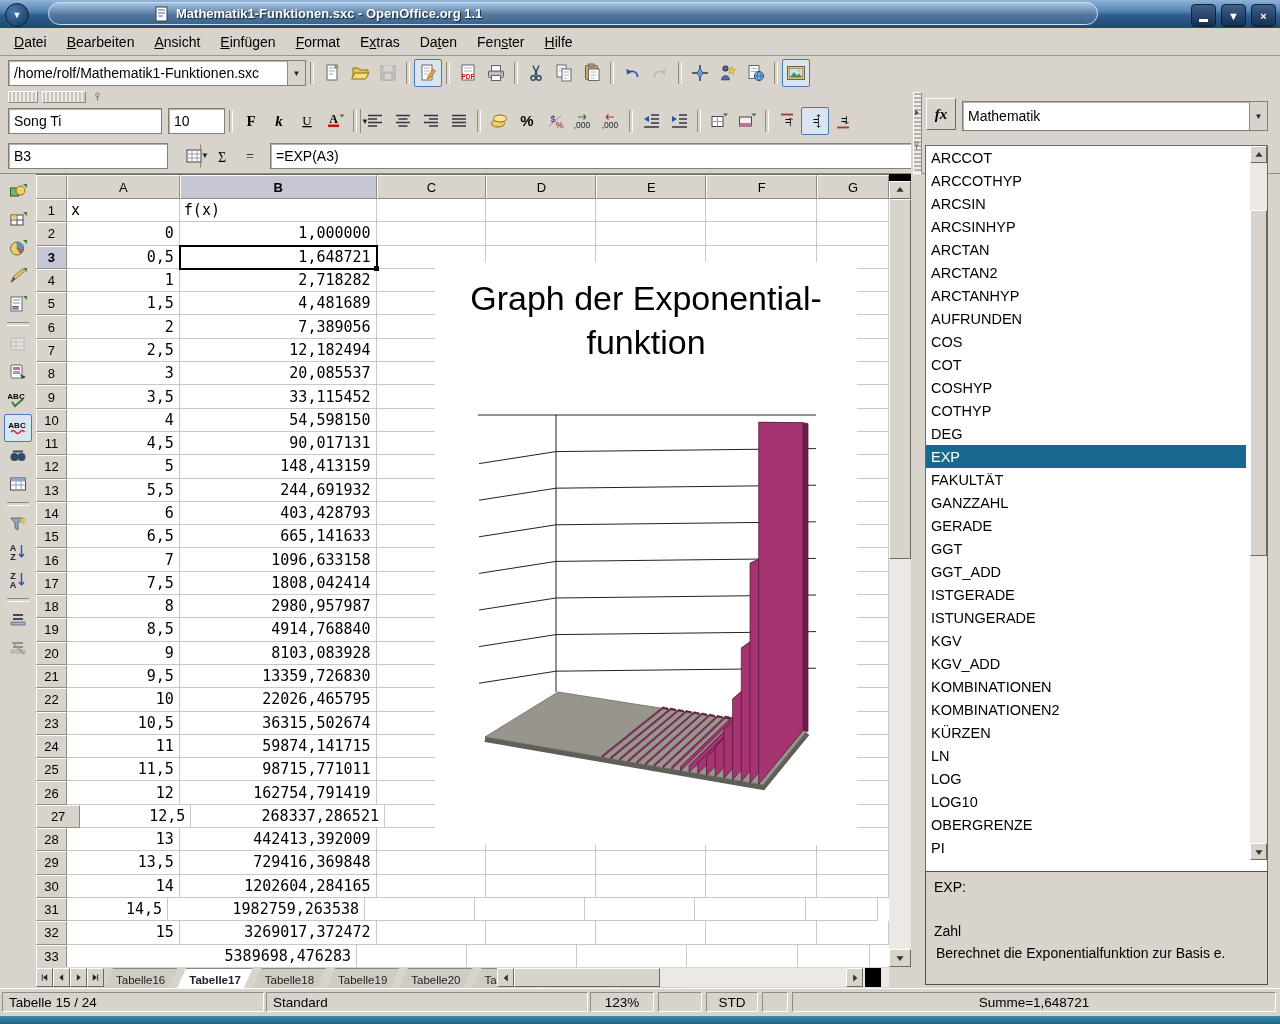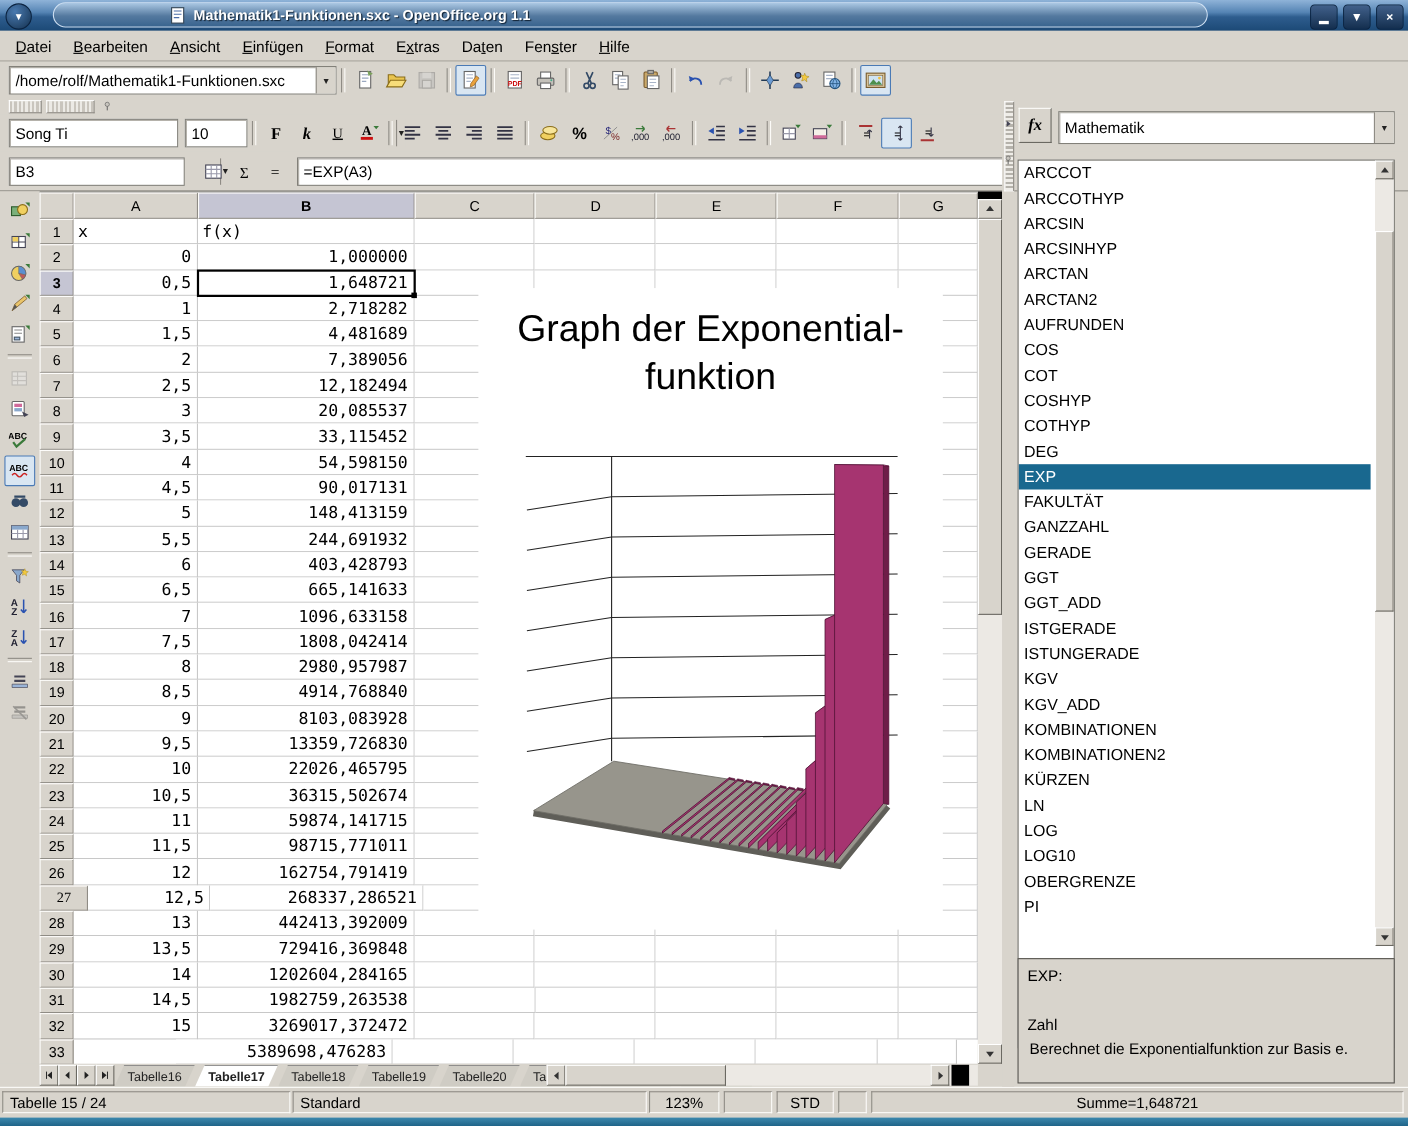--- a/index.html
+++ b/index.html
@@ -943,21 +943,21 @@
         <div class="hdr" style="width: 31px; height: 23.3px;">26</div>
         <div class="cell num" style="width: 113px; height: 23.3px;">12</div>
         <div class="cell num" style="width: 197px; height: 23.3px;">162754,791419</div>
         <div class="cell" style="width: 110px; height: 23.3px;"></div>
         <div class="cell" style="width: 110px; height: 23.3px;"></div>
         <div class="cell" style="width: 110px; height: 23.3px;"></div>
         <div class="cell" style="width: 111px; height: 23.3px;"></div>
         <div class="cell" style="width: 72px; height: 23.3px;"></div>
       </div>
       <div class="grow">
-        <div class="hdr" style="width: 45px; height: 23.3px; font-family: Liberation Serif, serif;">27</div>
+        <div class="hdr" style="width: 45px; height: 23.3px;">27</div>
         <div class="cell num" style="width: 113px; height: 23.3px;">12,5</div>
         <div class="cell num" style="width: 197px; height: 23.3px;">268337,286521</div>
         <div class="cell" style="width: 110px; height: 23.3px;"></div>
         <div class="cell" style="width: 110px; height: 23.3px;"></div>
         <div class="cell" style="width: 110px; height: 23.3px;"></div>
         <div class="cell" style="width: 111px; height: 23.3px;"></div>
         <div class="cell" style="width: 72px; height: 23.3px;"></div>
       </div>
       <div class="grow">
         <div class="hdr" style="width: 31px; height: 23.3px;">28</div>
@@ -984,21 +984,21 @@
         <div class="cell num" style="width: 113px; height: 23.3px;">14</div>
         <div class="cell num" style="width: 197px; height: 23.3px;">1202604,284165</div>
         <div class="cell" style="width: 110px; height: 23.3px;"></div>
         <div class="cell" style="width: 110px; height: 23.3px;"></div>
         <div class="cell" style="width: 110px; height: 23.3px;"></div>
         <div class="cell" style="width: 111px; height: 23.3px;"></div>
         <div class="cell" style="width: 72px; height: 23.3px;"></div>
       </div>
       <div class="grow">
         <div class="hdr" style="width: 31px; height: 23.3px;">31</div>
-        <div class="cell num" style="width: 113px; height: 23.3px; padding-left: 40px;">14,5</div>
+        <div class="cell num" style="width: 101px; height: 23.3px; padding-left: 40px;">14,5</div>
         <div class="cell num" style="width: 197px; height: 23.3px;">1982759,263538</div>
         <div class="cell" style="width: 110px; height: 23.3px;"></div>
         <div class="cell" style="width: 110px; height: 23.3px;"></div>
         <div class="cell" style="width: 110px; height: 23.3px;"></div>
         <div class="cell" style="width: 111px; height: 23.3px;"></div>
         <div class="cell" style="width: 72px; height: 23.3px;"></div>
       </div>
       <div class="grow">
         <div class="hdr" style="width: 31px; height: 23.3px;">32</div>
         <div class="cell num" style="width: 113px; height: 23.3px;">15</div>
@@ -1193,20 +1193,21 @@
 </div>
 
 <div id="func-list">
   <div id="func-list-items">
       <div class="fitem">ARCCOT</div>
       <div class="fitem">ARCCOTHYP</div>
       <div class="fitem">ARCSIN</div>
       <div class="fitem">ARCSINHYP</div>
       <div class="fitem">ARCTAN</div>
       <div class="fitem">ARCTAN2</div>
+      <div class="fitem">ARCTANHYP</div>
       <div class="fitem">AUFRUNDEN</div>
       <div class="fitem">COS</div>
       <div class="fitem">COT</div>
       <div class="fitem">COSHYP</div>
       <div class="fitem">COTHYP</div>
       <div class="fitem">DEG</div>
       <div class="fitem sel">EXP</div>
       <div class="fitem">FAKULTÄT</div>
       <div class="fitem">GANZZAHL</div>
       <div class="fitem">GERADE</div>

